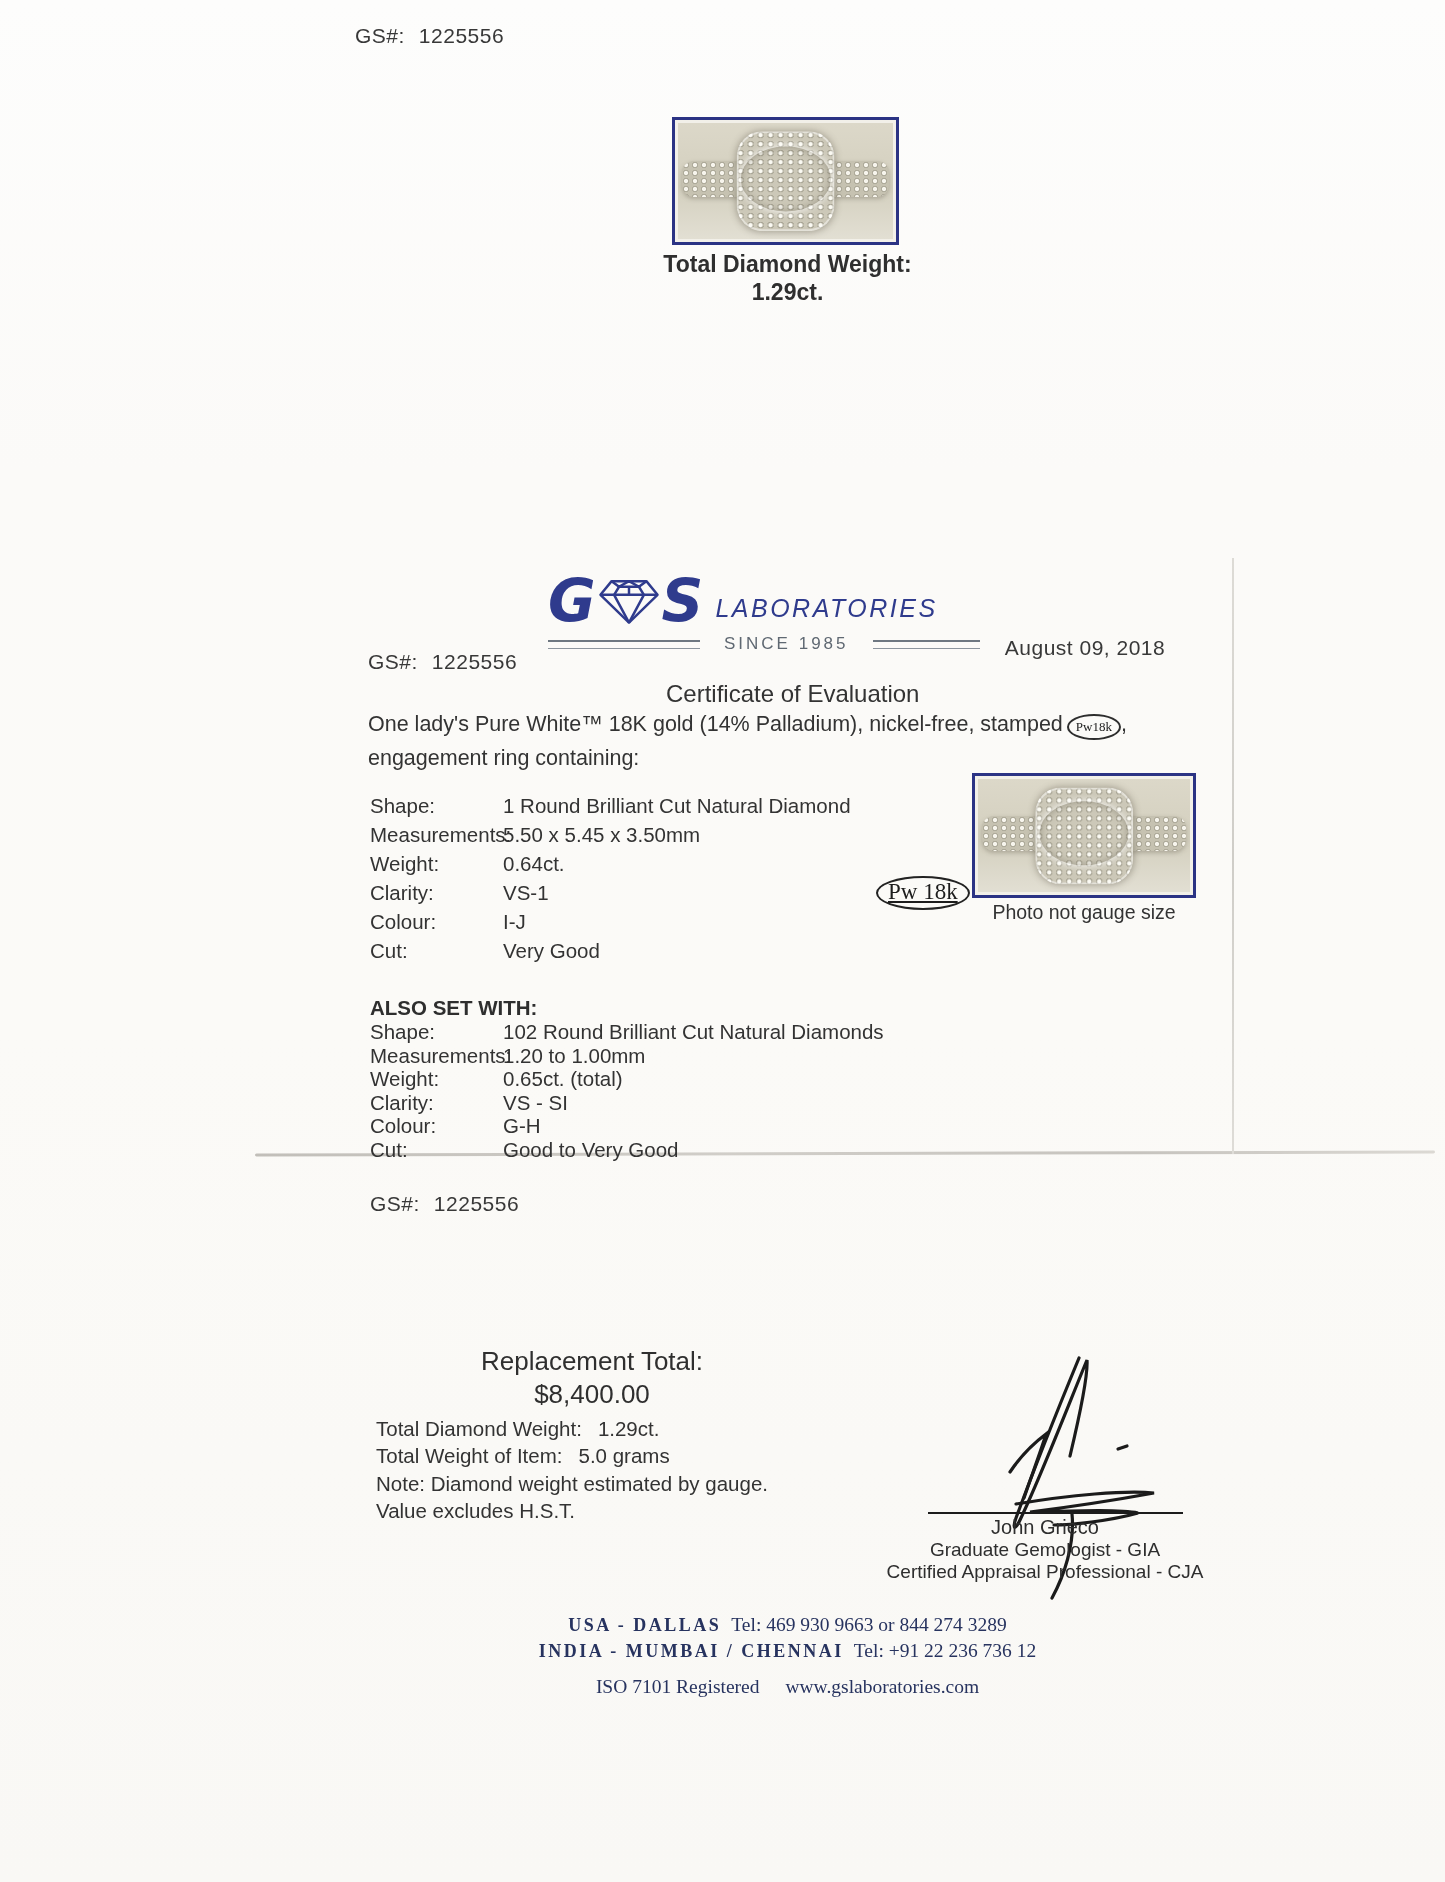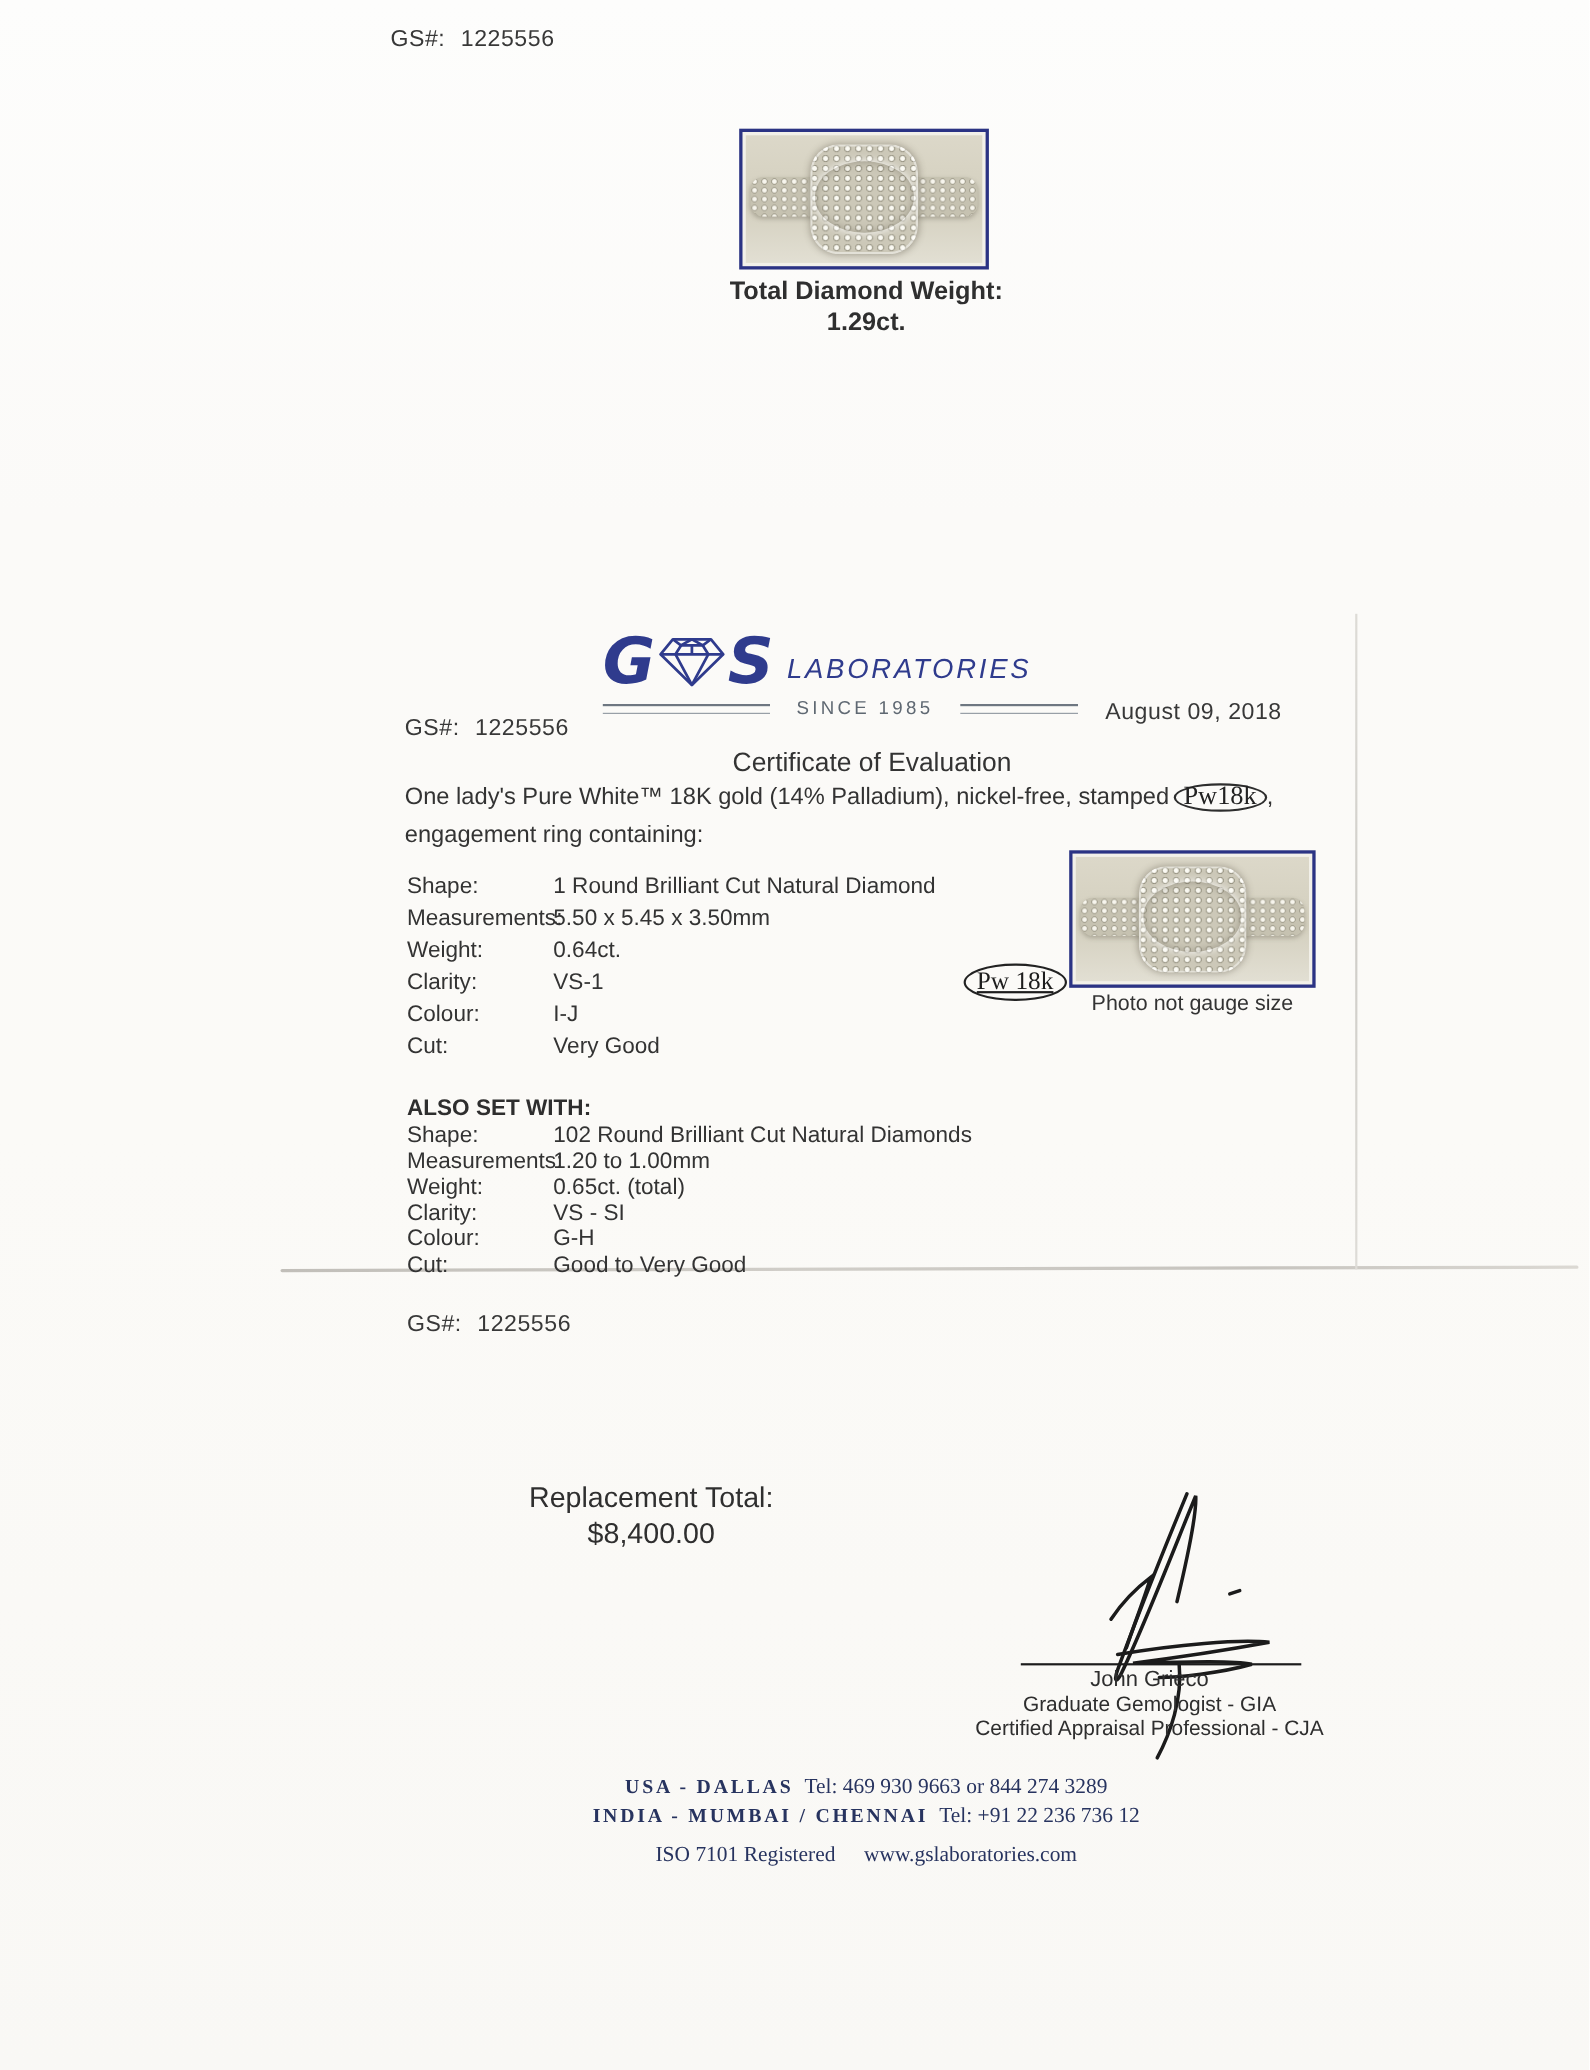--- a/index.html
+++ b/index.html
@@ -54,21 +54,21 @@
     font-size:58px; line-height:48px; color:#2f3b8d; letter-spacing:-2px; }
   .logo-word { font-style:italic; font-size:25px; letter-spacing:2.5px; color:#2f3b8d;
     margin-left:14px; margin-bottom:2px; font-weight:500; }
   .since-row { display:flex; align-items:center; margin-top:9px;gap:12px; }
   .dbl-rule { height:6px; border-top:2px solid #6e7781; border-bottom:1px solid #8d959e; }
   .since-text { font-size:17px; letter-spacing:3px; color:#5f6872; margin:0 12px; white-space:nowrap; }
 
   .cert-title { font-size:24px; color:#333; }
 
   .intro { font-size:21.5px; line-height:33px; color:#333; white-space:nowrap; }
-  .stamp-inline { display:inline-block; font-family:"Liberation Serif", serif; font-size:24px;
+  .stamp-inline { display:inline-block; font-family:"Liberation Serif", serif; font-size:13px;
     border:2px solid #2d2d2d; border-radius:50%; padding:0 7px 1px 7px; line-height:21px;
     margin-left:4px; color:#222; }
 
   .spec-table .spec-row { display:flex; font-size:20.5px; color:#333; }
   .spec-label { width:133px; flex:0 0 133px; }
   .rows-main .spec-row { height:29px; line-height:29px; }
   .rows-side .spec-row { height:23.5px; line-height:23.5px; }
   .also-label { font-weight:700; font-size:20.5px; color:#2e2e2e; }
 
   .stamp-oval { font-family:"Liberation Serif", serif; font-size:23px; color:#1d1d1d;
@@ -225,20 +225,30 @@
 
   <div class="abs gs-line" style="left:370px; top:1192px;">
     <span>GS#:</span><span class="num">1225556</span>
   </div>
 
   <div class="abs repl-head" style="left:392px; top:1345px; width:400px;">
     <div>Replacement Total:</div>
     <div>$8,400.00</div>
   </div>
 
+  <div class="abs totals" style="left:376px; top:1415px;">
+    <div class="t-row">
+      <span>Total Diamond Weight:</span><span class="t-val">1.29ct.</span>
+    </div>
+    <div class="t-row">
+      <span>Total Weight of Item:</span><span class="t-val">5.0 grams</span>
+    </div>
+    <div class="t-row">Note: Diamond weight estimated by gauge.</div>
+    <div class="t-row">Value excludes H.S.T.</div>
+  </div>
 
   <svg class="abs sig-svg" width="210" height="250" viewBox="0 0 210 250">
     <g fill="none" stroke="#1b1b1b" stroke-width="3.2" stroke-linecap="round">
       <path d="M121 6 C102 52 72 128 58 166 C54 177 57 179 62 168 C84 122 114 44 129 8 C130 22 122 62 112 104"></path>
       <path d="M52 120 C64 102 80 88 88 82 C84 96 72 128 66 146"></path>
       <path d="M58 152 C112 143 168 138 196 141 C152 149 96 157 72 160 C112 159 162 157 180 161 C152 169 112 173 96 173"></path>
       <path d="M114 162 C117 192 106 224 94 246"></path>
       <path d="M160 97 L169 94"></path>
     </g>
   </svg>

